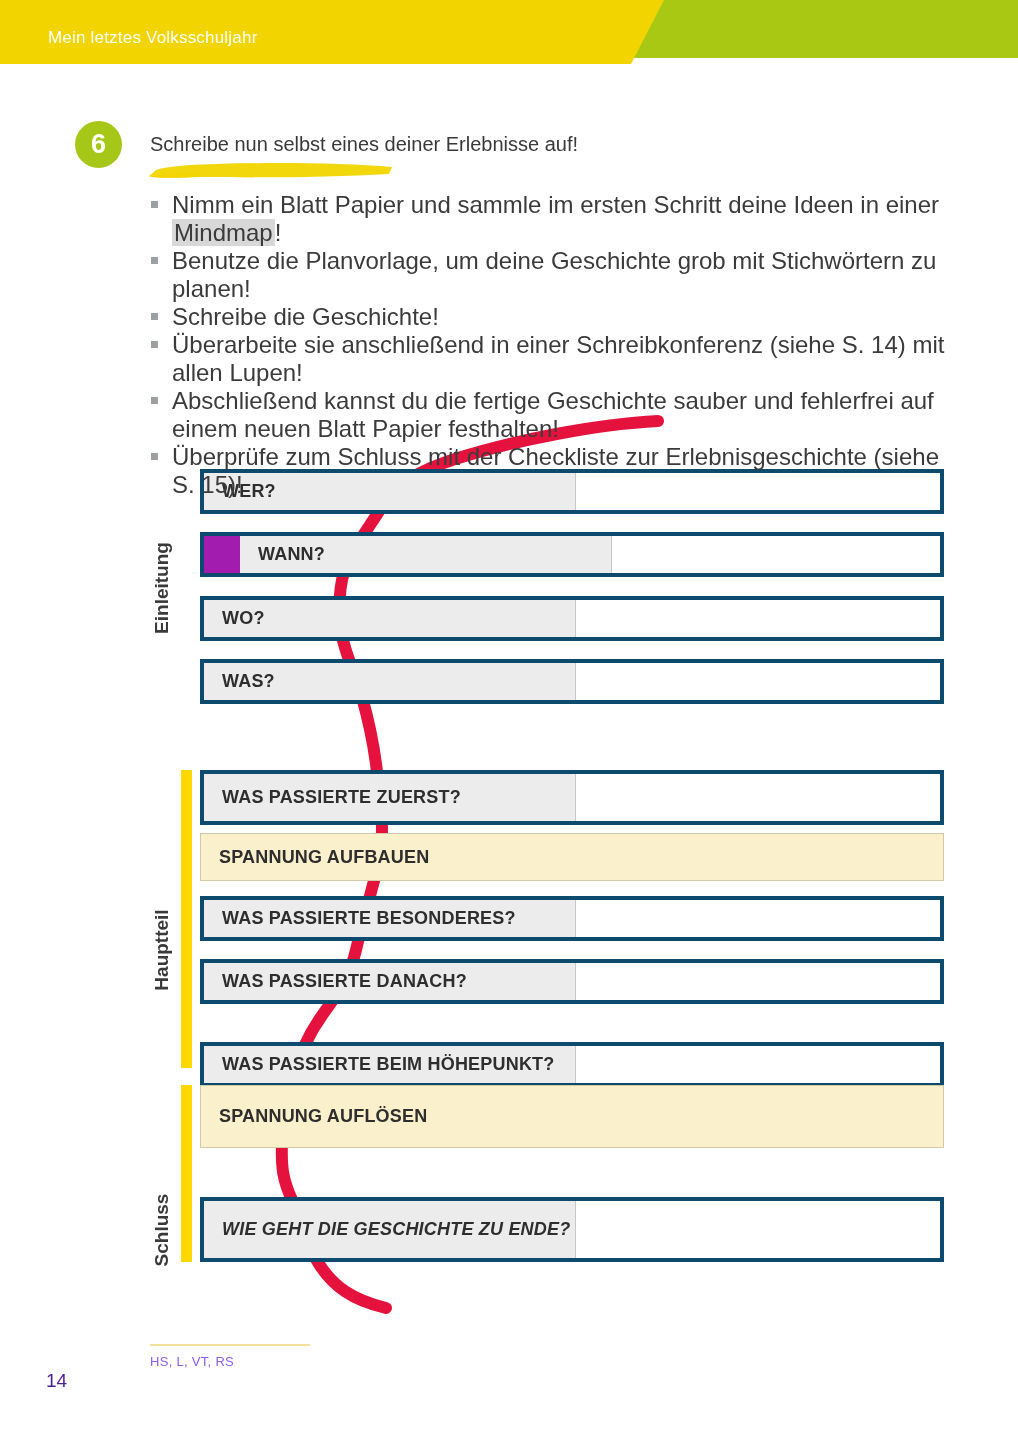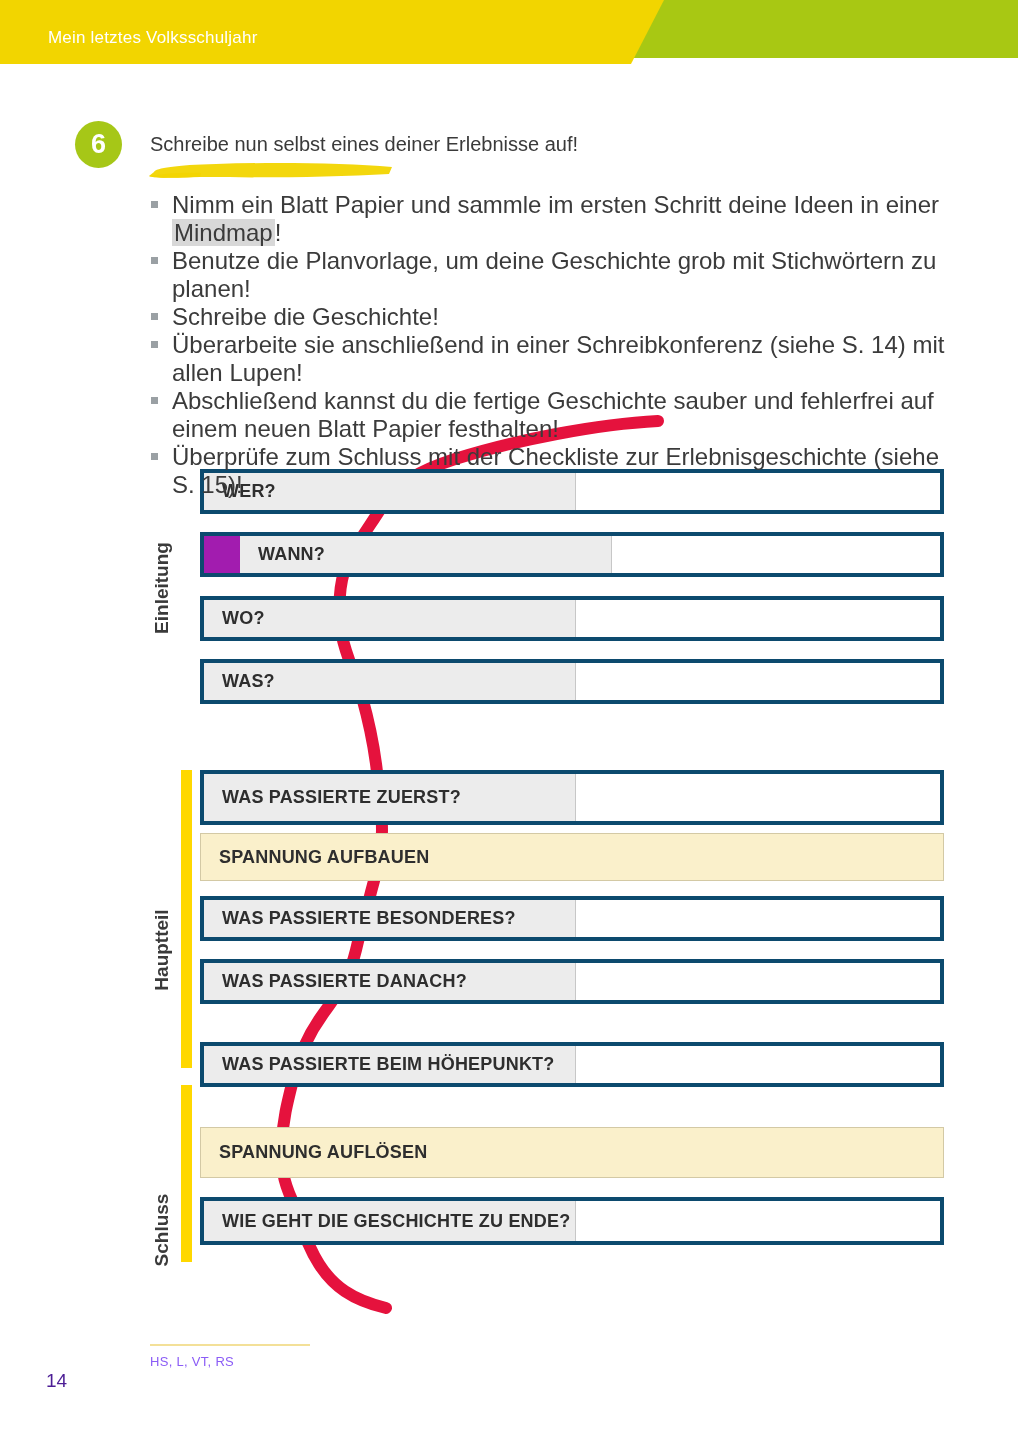--- a/index.html
+++ b/index.html
@@ -36,21 +36,21 @@
   .row .qcell{
     width:372px;box-sizing:border-box;background:#ececec;border-right:1px solid #c7c7c7;
     display:flex;align-items:center;padding-left:18px;
   }
   .row .acell{flex:1;background:#ffffff;}
   .qlabel,.blabel{font-size:18px;font-weight:bold;color:#2e2e2e;letter-spacing:.2px;}
   .row.banner{background:#faf0cb;border:1px solid #d3c9a5;align-items:center;padding-left:18px;}
   .r0{top:469px;height:45px;} .r1{top:532px;height:45px;padding-left:36px;} .r2{top:596px;height:45px;}
   .r3{top:659px;height:45px;} .r4{top:770px;height:55px;} .r5{top:833px;height:48px;}
   .r6{top:896px;height:45px;} .r7{top:959px;height:45px;} .r8{top:1022px;height:45px;margin-top:20px;}
-  .r9{top:1085px;height:51px;margin-top:42px;} .r10{top:1197px;height:48px;}
+  .r9{top:1085px;height:63px;} .r10{top:1197px;height:65px;font-style:italic;}
   .vwrap{position:absolute;left:149px;width:26px;height:120px;display:flex;
     align-items:center;justify-content:center;z-index:2;}
   .vwrap span{transform:rotate(-90deg);white-space:nowrap;font-size:19px;font-weight:bold;color:#3a3a3a;}
   .v1{top:528px;} .v2{top:890px;} .v3{top:1170px;}
   .gbar{position:absolute;left:181px;width:11px;background:#ffd800;z-index:2;}
   .bar1{top:770px;height:298px;} .bar2{top:1085px;height:177px;}
   
   .foot-line{position:absolute;left:150px;top:1344px;width:160px;height:2px;background:#f3e098;}
   .foot-codes{position:absolute;left:150px;top:1354px;font-size:13px;color:#8b5cf6;letter-spacing:.3px;}
   .page-num{position:absolute;left:46px;top:1370px;font-size:19px;color:#4c1d95;}

